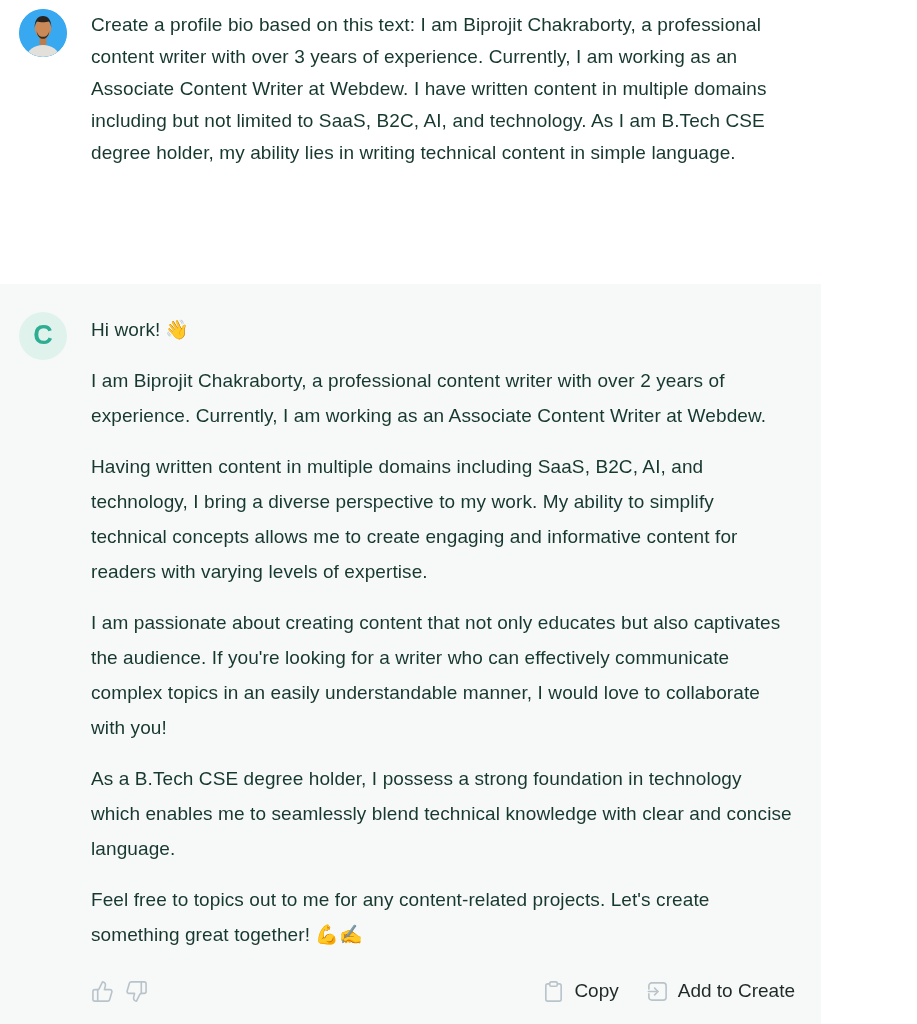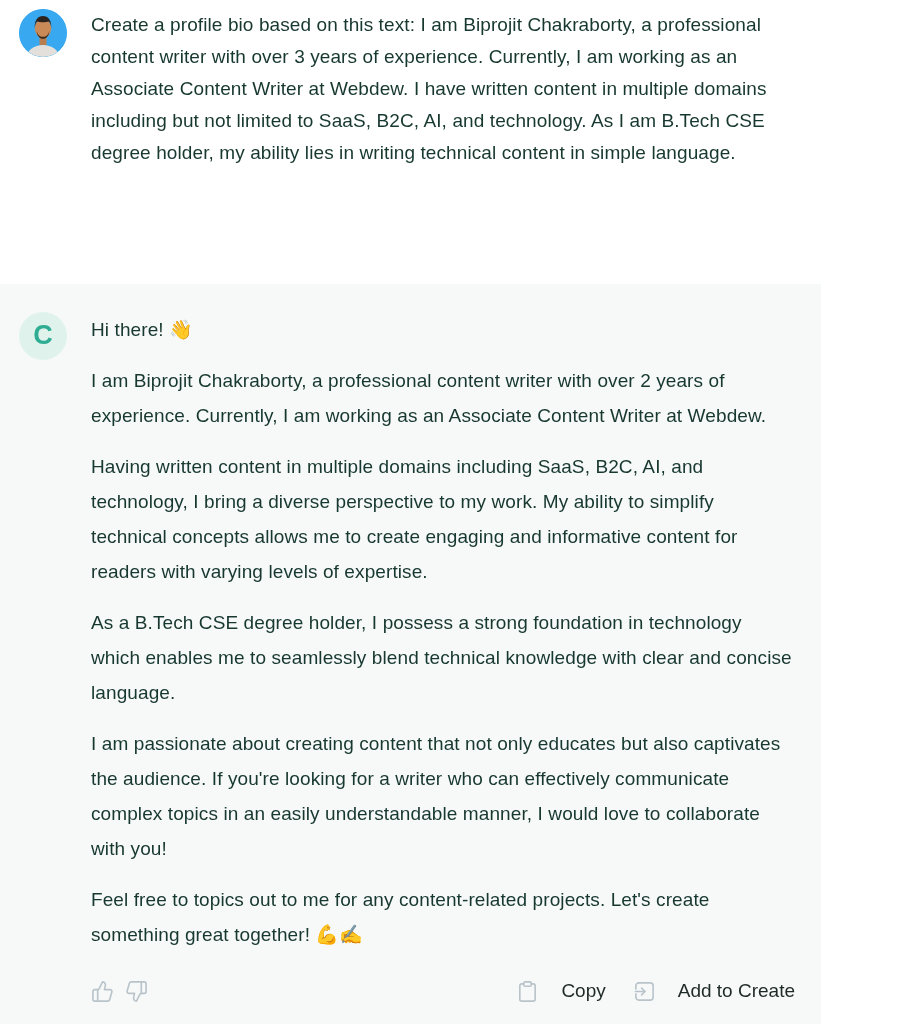--- a/index.html
+++ b/index.html
@@ -83,21 +83,21 @@
     stroke-linecap: round;
     stroke-linejoin: round;
     display: block;
   }
   .right-actions {
     margin-left: auto;
     display: flex;
     align-items: center;
     gap: 27px;
   }
-  .labeled-btn { gap: 22px; }
+  .labeled-btn { gap: 9px; }
   .action-label {
     font-size: 19px;
     color: #1F2A26;
     white-space: nowrap;
   }
 </style>
 </head>
 <body>
 
 <div class="screen">
@@ -122,25 +122,25 @@
     </div>
     <div class="msg-body user-text">Create a profile bio based on this text: I am Biprojit Chakraborty, a professional content writer with over 3 years of experience. Currently, I am working as an Associate Content Writer at Webdew. I have written content in multiple domains including but not limited to SaaS, B2C, AI, and technology. As I am B.Tech CSE degree holder, my ability lies in writing technical content in simple language.</div>
   </section>
 
   <section class="msg ai-msg">
     <div class="avatar ai-avatar">
       <span class="ai-letter">C</span>
     </div>
 
     <div class="msg-body">
-      <p>Hi there! 👋</p>
+      <p>Hi work! 👋</p>
       <p>I am Biprojit Chakraborty, a professional content writer with over 2 years of experience. Currently, I am working as an Associate Content Writer at Webdew.</p>
       <p>Having written content in multiple domains including SaaS, B2C, AI, and technology, I bring a diverse perspective to my work. My ability to simplify technical concepts allows me to create engaging and informative content for readers with varying levels of expertise.</p>
+      <p>I am passionate about creating content that not only educates but also captivates the audience. If you're looking for a writer who can effectively communicate complex topics in an easily understandable manner, I would love to collaborate with you!</p>
       <p>As a B.Tech CSE degree holder, I possess a strong foundation in technology which enables me to seamlessly blend technical knowledge with clear and concise language.</p>
-      <p>I am passionate about creating content that not only educates but also captivates the audience. If you're looking for a writer who can effectively communicate complex topics in an easily understandable manner, I would love to collaborate with you!</p>
       <p>Feel free to topics out to me for any content-related projects. Let's create something great together! 💪✍️</p>
 
       <div class="actions">
         <button class="icon-btn" aria-label="Thumbs up">
           <svg viewBox="0 0 24 24" aria-hidden="true">
             <path d="M7 10v12"></path>
             <path d="M15 5.88 14 10h5.83a2 2 0 0 1 1.92 2.56l-2.33 8A2 2 0 0 1 17.5 22H4a2 2 0 0 1-2-2v-8a2 2 0 0 1 2-2h2.76a2 2 0 0 0 1.79-1.11L12 2a3.13 3.13 0 0 1 3 3.88Z"></path>
           </svg>
         </button>
         <button class="icon-btn" aria-label="Thumbs down">

